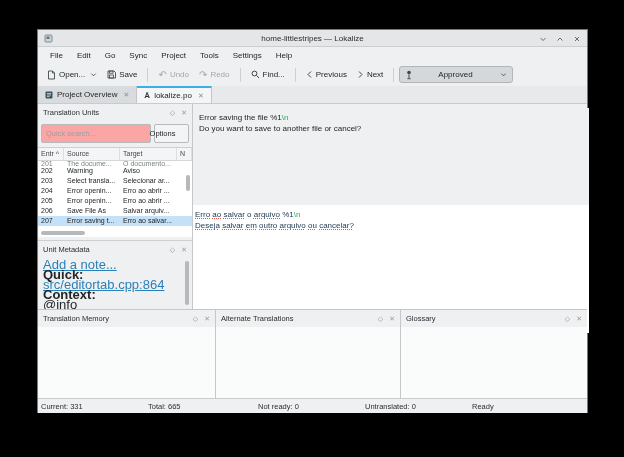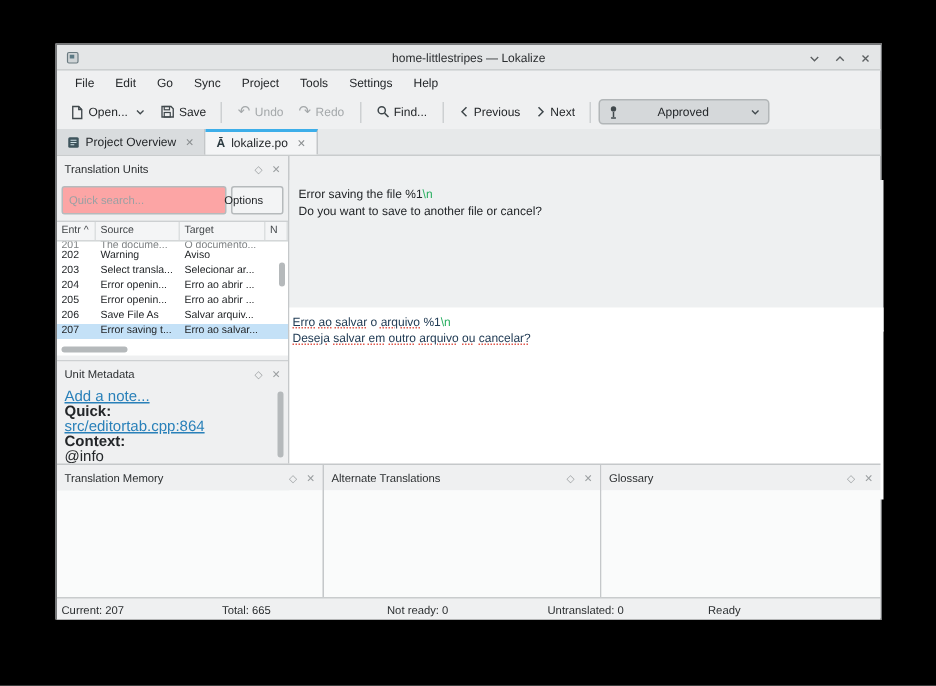--- a/index.html
+++ b/index.html
@@ -60,25 +60,25 @@
   .c-entry { width:26px; } .c-src { width:56px; } .c-tgt { width:57px; } .c-n { flex:1; }
   .trow { display:flex; height:10px; font-size:7px; line-height:10px; white-space:nowrap; }
   .trow .tcell { overflow:hidden; padding-left:3px; }
   .trow.sel { background:#c4e1f7; }
   .trow.clip { height:5px; line-height:5px; color:#7d8183; overflow:hidden; }
   .vsb { position:absolute; width:4px; border-radius:2px; background:#b5b9bb; }
   .hsb { position:absolute; height:4px; border-radius:2px; background:#b5b9bb; }
   
   .umpanel { position:absolute; left:0; top:136px; width:154px; height:69px; border-top:1px solid #cdd0d2; }
   .umbody { position:absolute; left:0; top:17px; width:154px; height:52px; background:#eff0f1;
-            padding:2px 5px; font-size:10px; line-height:10px; }
+            padding:2px 5px; font-size:13px; line-height:10px; }
   .link { color:#2980b9; text-decoration:underline; }
   .blabel { font-weight:bold; }
   
-  .srcview { position:absolute; left:0; top:16px; width:100%; height:101px; background:#eef0f1;
+  .srcview { position:absolute; left:0; top:4px; width:100%; height:101px; background:#eef0f1;
              border-bottom:1px solid #c5c8ca; padding:4px 6px; font-size:8px; line-height:11px; }
   .tgtview { position:absolute; left:0; top:101px; width:100%; height:128px; background:#ffffff;
              padding:4px 2px; font-size:8px; line-height:11px; color:#223c55; }
   .nl { color:#27ae60; }
   .sp { text-decoration:underline dotted #e0584d; text-decoration-thickness:1px; text-underline-offset:1px; }
   
   .bottomrow { position:absolute; left:0; top:279px; width:100%; height:89px; border-top:1px solid #c5c8ca; display:flex; }
   .dock { height:100%; display:flex; flex-direction:column; }
   .dock + .dock { border-left:1px solid #c5c8ca; }
   .dock .body { flex:1; background:#fafbfb; }
@@ -345,20 +345,20 @@
         <span class="picons">
             <span>◇</span>
             <span>✕</span>
           </span>
         </div>
       <div class="body"></div>
     </div>
   </div>
 
   <div class="statusbar">
-    <span class="st0">Current: 207</span>
+    <span class="st0">Current: 331</span>
     <span class="st1">Total: 665</span>
     <span class="st2">Not ready: 0</span>
     <span class="st3">Untranslated: 0</span>
     <span class="st4">Ready</span>
   </div>
 
 </div>
 
 </body></html>

